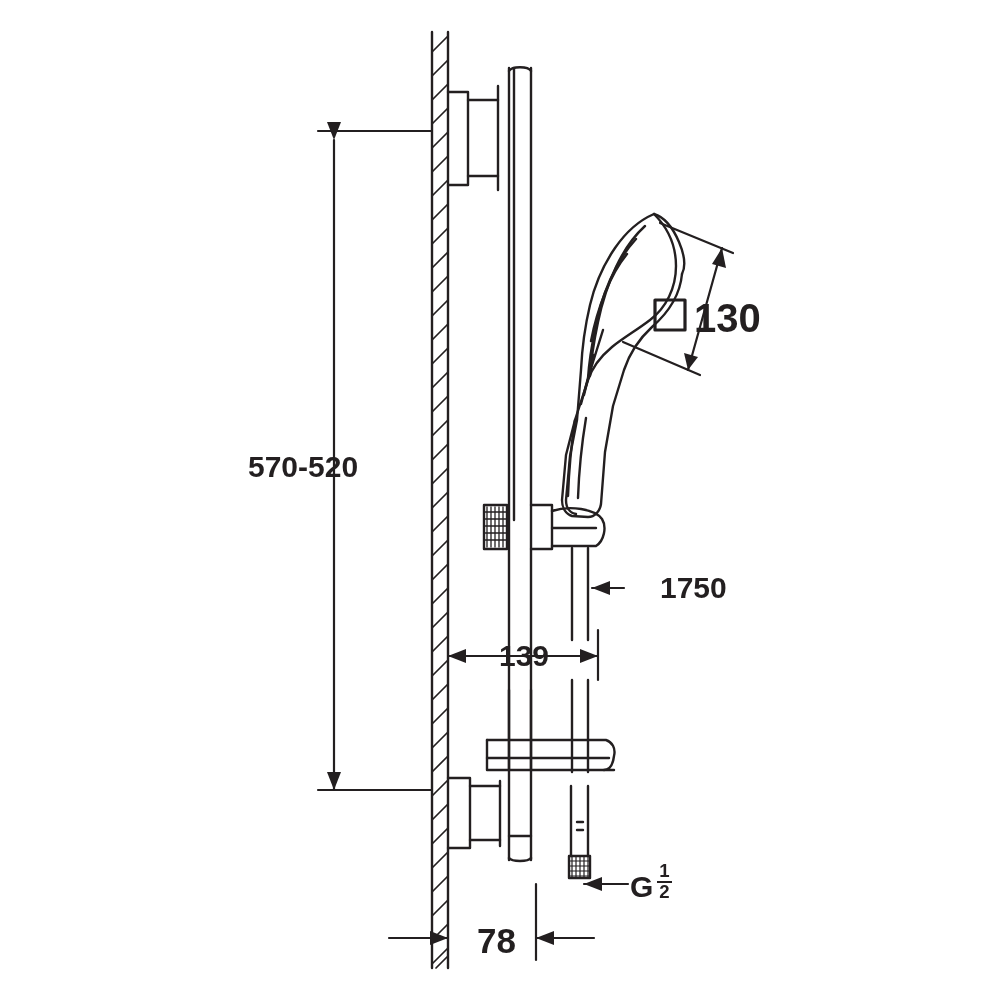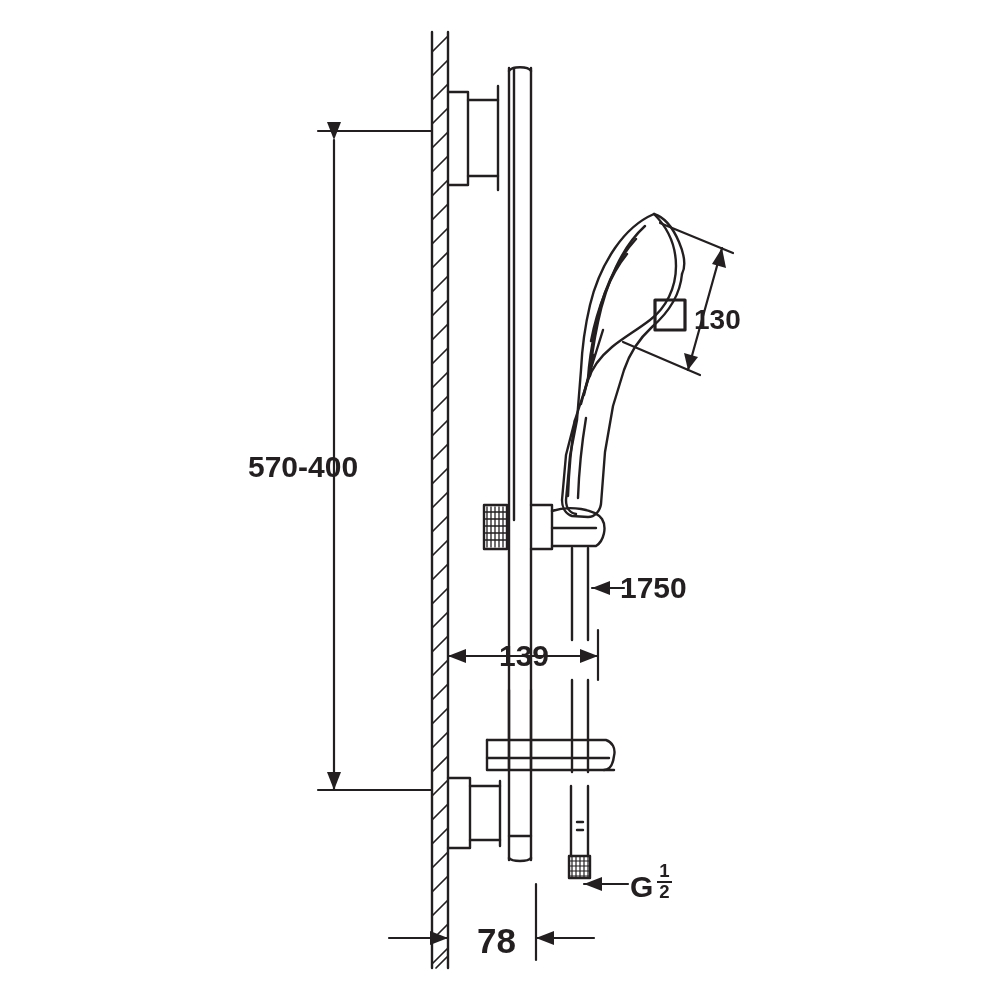--- a/index.html
+++ b/index.html
@@ -26,22 +26,22 @@
   }
   .dim-label {
     position: absolute;
     font-family: "Liberation Sans", sans-serif;
     font-weight: bold;
     color: #231f20;
     white-space: nowrap;
     line-height: 1;
   }
   .lbl-570 { left: 248px; top: 452px; font-size: 30px; }
-  .lbl-130 { left: 694px; top: 306px; font-size: 28px; }
-  .lbl-1750 { left: 620px; top: 573px; font-size: 30px; }
+  .lbl-130 { left: 694px; top: 298px; font-size: 40px; }
+  .lbl-1750 { left: 660px; top: 573px; font-size: 30px; }
   .lbl-139 { left: 499px; top: 641px; font-size: 30px; }
   .lbl-78  { left: 477px; top: 923px; font-size: 35px; }
   .lbl-g   { left: 630px; top: 862px; font-size: 30px; }
   .frac {
     display: inline-block;
     text-align: center;
     vertical-align: -0.05em;
     font-size: 0.62em;
     line-height: 1.02;
     margin-left: 4px;
@@ -246,21 +246,21 @@
         <line x1="389" y1="938" x2="448" y2="938"></line>
         <line x1="536" y1="938" x2="594" y2="938"></line>
         <line x1="536" y1="884" x2="536" y2="960"></line>
         <path d="M448 938 L430 931 L430 945 Z" fill="#231f20" stroke="none"></path>
         <path d="M536 938 L554 931 L554 945 Z" fill="#231f20" stroke="none"></path>
       </g>
 
     </g>
   </svg>
 
-  <div class="dim-label lbl-570">570-400</div>
+  <div class="dim-label lbl-570">570-520</div>
   <div class="dim-label lbl-130">130</div>
   <div class="dim-label lbl-1750">1750</div>
   <div class="dim-label lbl-139">139</div>
   <div class="dim-label lbl-78">78</div>
   <div class="dim-label lbl-g">
     <span>G</span><span class="frac"><span class="num">1</span><span class="den">2</span></span>
   </div>
 
 </div>
 

